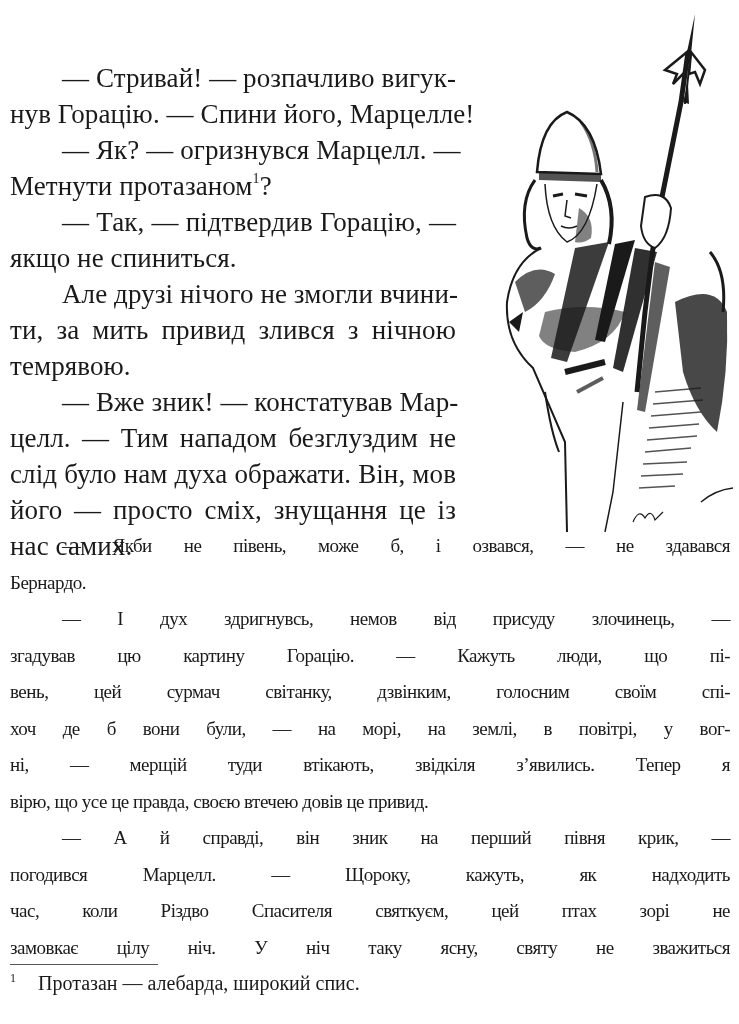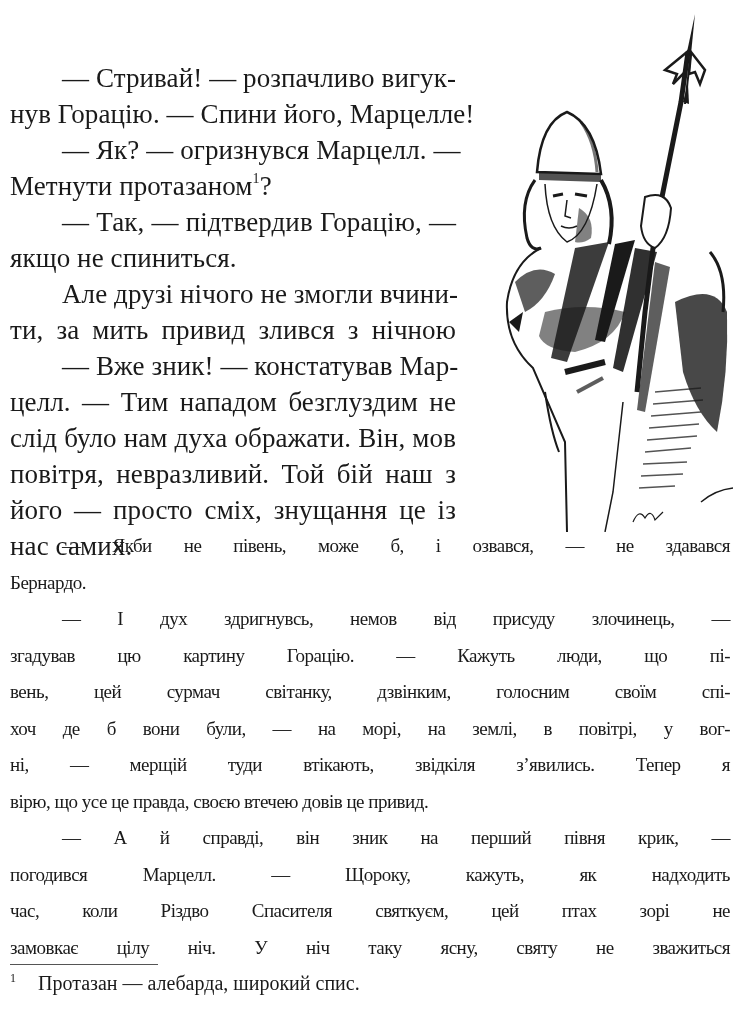--- a/index.html
+++ b/index.html
@@ -103,24 +103,24 @@
 
   <div class="text-upper">
     <span class="line indent">— Стривай! — розпачливо вигук-</span>
     <span class="line last">нув Горацію. — Спини його, Марцелле!</span>
     <span class="line indent">— Як? — огризнувся Марцелл. —</span>
     <span class="line last"><span>Метнути протазаном</span><sup class="fn-ref">1</sup><span>?</span></span>
     <span class="line indent">— Так, — підтвердив Горацію, —</span>
     <span class="line last">якщо не спиниться.</span>
     <span class="line indent">Але друзі нічого не змогли вчини-</span>
     <span class="line">ти, за мить привид злився з нічною</span>
+    <span class="line last">темрявою.</span>
     <span class="line indent">— Вже зник! — констатував Мар-</span>
     <span class="line">целл. — Тим нападом безглуздим не</span>
     <span class="line">слід було нам духа ображати. Він, мов</span>
-    <span class="line">повітря, невразливий. Той бій наш з</span>
     <span class="line">його — просто сміх, знущання це із</span>
     <span class="line last">нас самих.</span>
   </div>
 
   <div class="illustration">
     <svg width="230" height="520" viewBox="0 0 230 520" xmlns="http://www.w3.org/2000/svg">
 
       <path d="M183 40 L176 90 L150 220 L140 300 L132 380" stroke="#1a1a1a" stroke-width="5" fill="none"></path>
       <path d="M186 40 L180 92" stroke="#1a1a1a" stroke-width="2" fill="none"></path>
 

